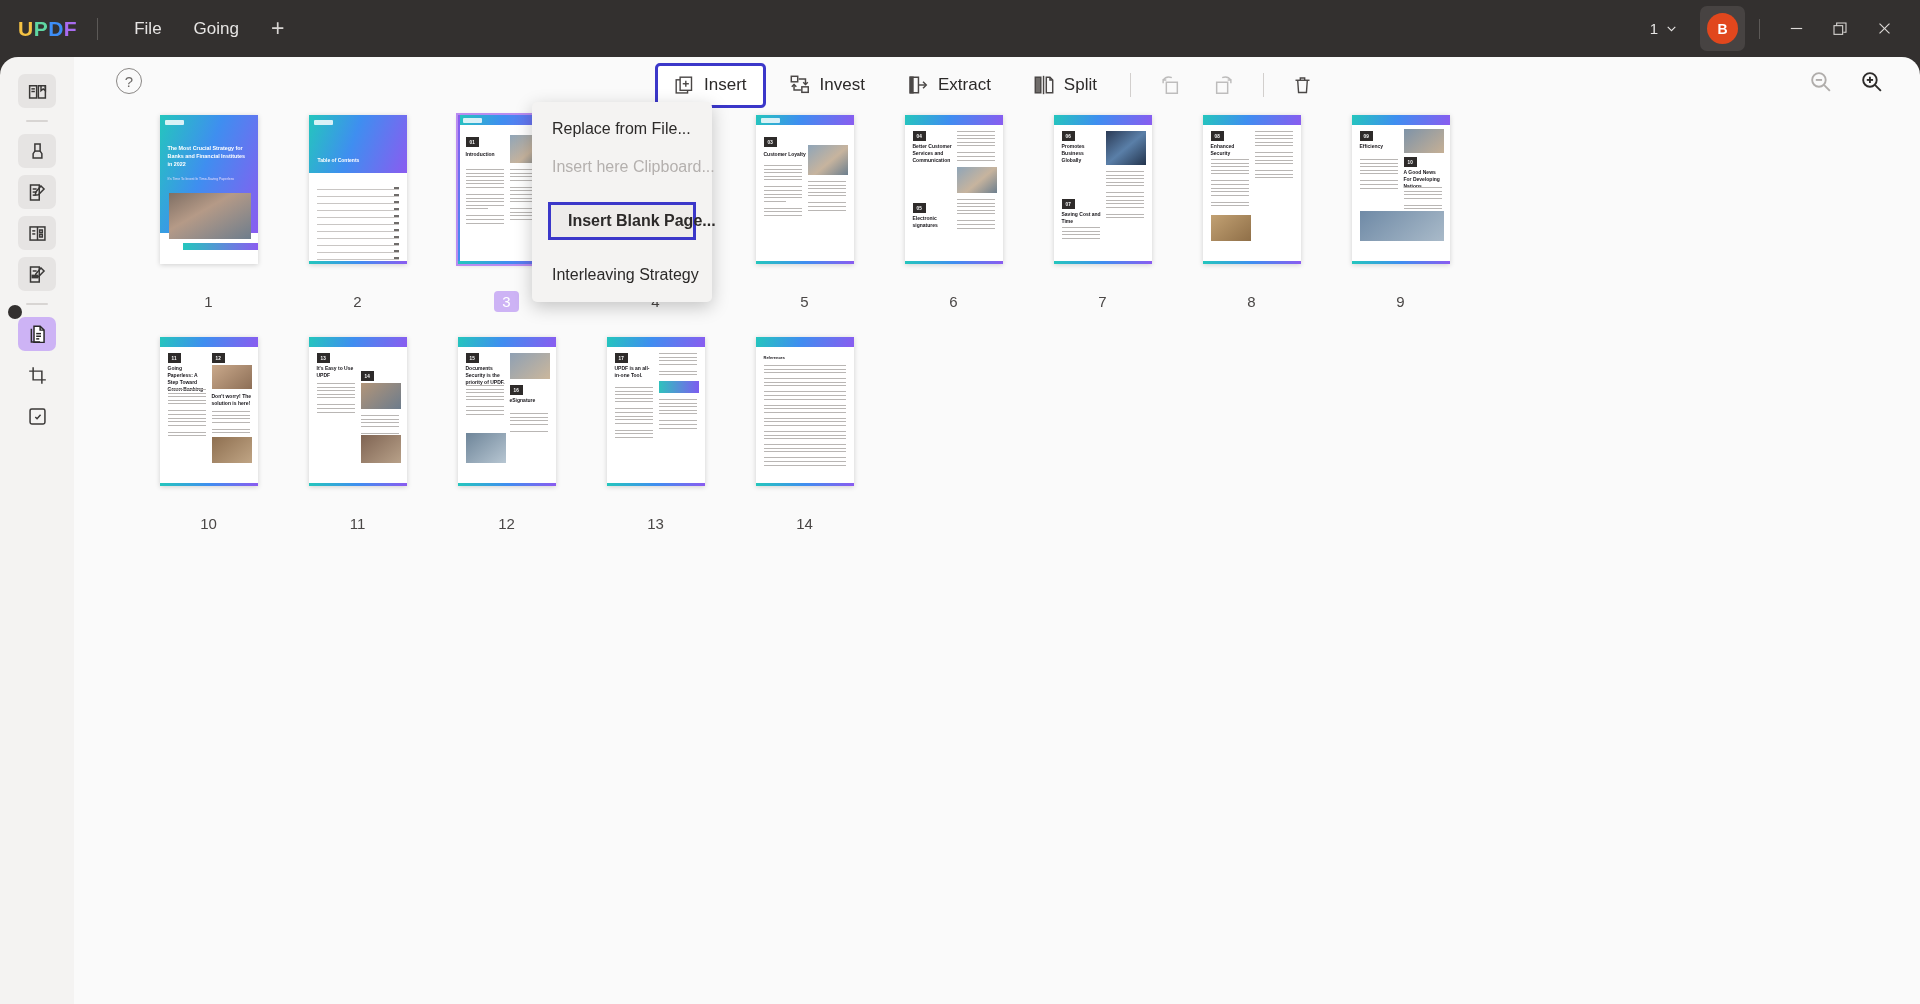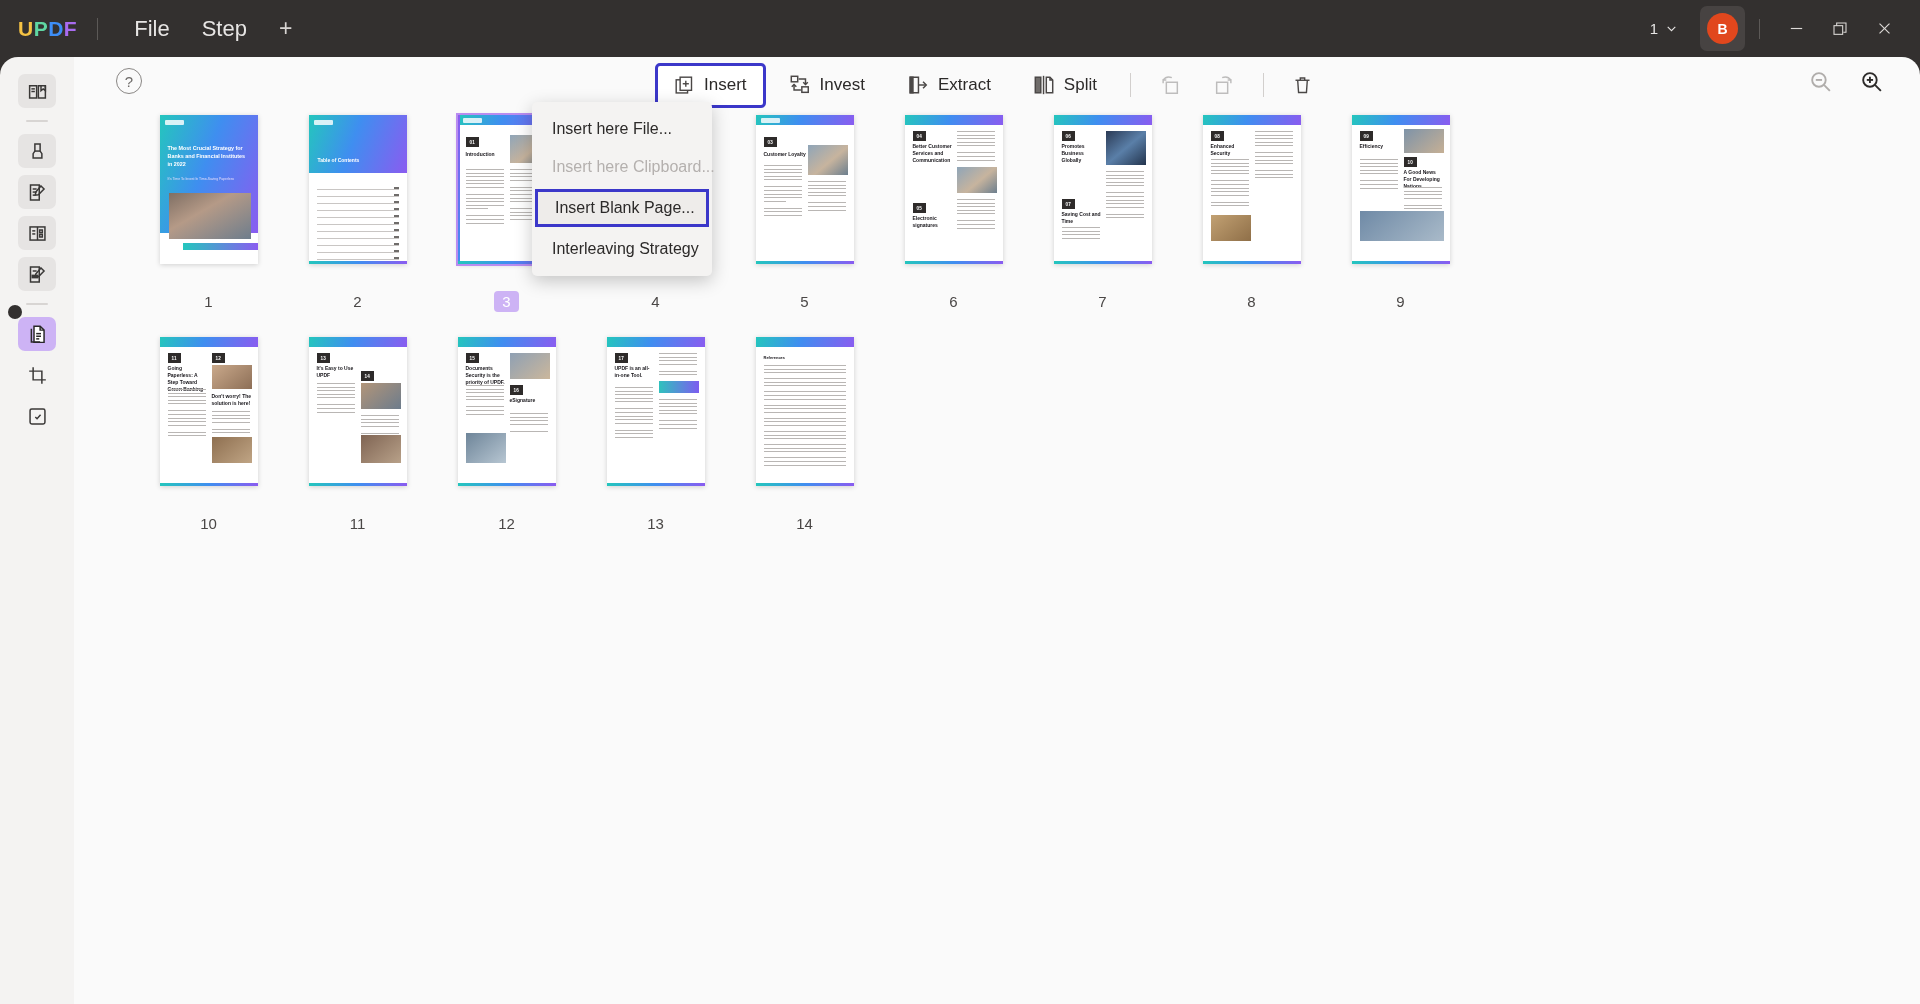--- a/index.html
+++ b/index.html
@@ -13,21 +13,21 @@
   
   #titlebar {
     position: absolute; left: 0; top: 0; width: 1920px; height: 57px;
     background: #33302f; display: flex; align-items: center;
   }
   #logo { margin-left: 18px; font-size: 21px; font-weight: bold; letter-spacing: .5px; display: flex; }
   #logo span:nth-child(1){color:#f5c243;} #logo span:nth-child(2){color:#5fd6a2;}
   #logo span:nth-child(3){color:#3d8ef7;} #logo span:nth-child(4){color:#a96bf0;}
   .tb-sep { width: 1px; height: 22px; background: #5c5957; margin: 0 20px; }
   .menu-btn {
-    color: #e7e5e4; font-size: 22px; padding: 7px 16px; border-radius: 5px; cursor: pointer;
+    color: #e7e5e4; font-size: 17px; padding: 7px 16px; border-radius: 5px; cursor: pointer;
   }
 
   #tab {
     margin-left: 22px; height: 46px; width: 240px; background: #4a4645;
     border-radius: 9px 9px 0 0; display: flex; align-items: center; align-self: flex-end;
     padding: 0 12px; position: relative;
   }
   #tab-icon { width: 22px; height: 22px; opacity: .62; flex: none; }
   #tab-title {
     flex: 1; color: #f2f0ef; font-size: 15px; text-align: center;
@@ -96,21 +96,21 @@
     position: absolute; left: 458px; top: 45px; width: 180px;
     background: #f4f3f2; border-radius: 5px;
     box-shadow: 0 5px 18px rgba(0,0,0,.22);
     padding: 8px 0; z-index: 50;
   }
   .dd-item {
     padding: 10px 20px; font-size: 16px; color: #2c2a29; cursor: pointer; white-space: nowrap;
   }
   .dd-item.disabled { color: #b4b0ae; cursor: default; }
   .dd-item.highlighted {
-    background: #eeecea; border: 3px solid #3b37c9; padding: 7px 17px; margin: 3px;
+    background: #eeecea; border: 3px solid #3b37c9; padding: 7px 17px; margin: 16px; font-weight: bold;
   }
 
   
   #grid { position:absolute; left:0; top:58px; width:100%; padding: 0 60px; }
   .row { display: flex; gap: 0; }
   .cell { width: 149px; margin-right: 0; }
   .thumb-wrap { height: 168px; display:flex; align-items:flex-start; justify-content:center; }
   .thumb {
     width: 98px; background: #fff; position: relative;
     box-shadow: 0 1px 5px rgba(0,0,0,.17);
@@ -153,21 +153,21 @@
 
 <div id="titlebar">
   <div id="logo">
     <span>U</span>
     <span>P</span>
     <span>D</span>
     <span>F</span>
   </div>
   <div class="tb-sep"></div>
   <div class="menu-btn">File</div>
-  <div class="menu-btn">Step</div>
+  <div class="menu-btn">Going</div>
 
   <div id="tab-new">+</div>
 
   <div id="tb-right">
     <div id="page-count">
       <span>1</span>
       <svg width="13" height="13" viewBox="0 0 24 24" fill="none" stroke="#e7e5e4" stroke-width="2">
           <polyline points="5,9 12,16 19,9"></polyline>
         </svg>
     </div>
@@ -350,21 +350,21 @@
           <circle cx="10.5" cy="10.5" r="6.5"></circle>
             <line x1="15.5" y1="15.5" x2="21" y2="21"></line>
           <line x1="7.5" y1="10.5" x2="13.5" y2="10.5"></line>
             <line x1="10.5" y1="7.5" x2="10.5" y2="13.5"></line>
         </svg>
       </div>
     </div>
   </div>
 
   <div id="dropdown">
-    <div class="dd-item">Insert here File...</div>
+    <div class="dd-item">Replace from File...</div>
     <div class="dd-item disabled">Insert here Clipboard...</div>
     <div class="dd-item highlighted">Insert Blank Page...</div>
     <div class="dd-item">Interleaving Strategy</div>
   </div>
 
   <div id="grid">
 
     <div class="row">
 
       <div class="cell">

